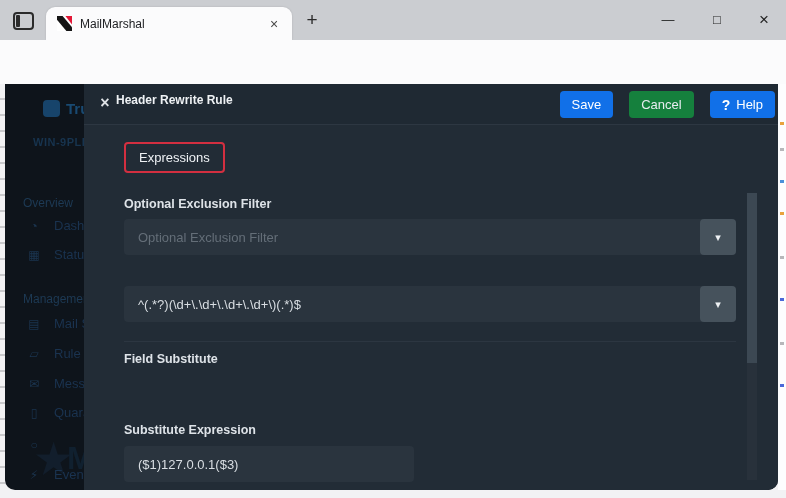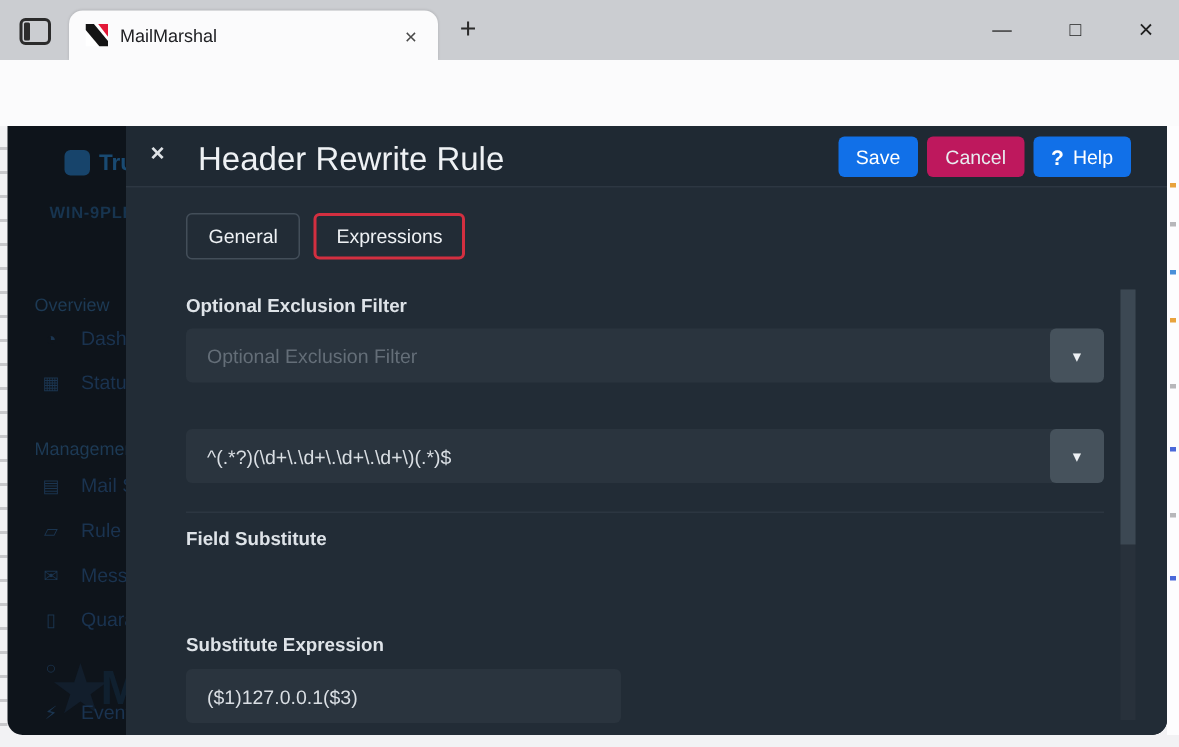--- a/index.html
+++ b/index.html
@@ -53,26 +53,26 @@
   .sb-section{position:absolute;left:18px;font-size:12px;color:#1c3document;color:#1d3a55;white-space:nowrap;}
   .sb-item{position:absolute;left:22px;display:flex;gap:13px;align-items:center;white-space:nowrap;}
   .sb-ico{font-size:12px;color:#1b3550;width:14px;text-align:center;}
   .sb-lbl{font-size:13px;color:#1a3350;}
   .watermark-star{position:absolute;left:28px;top:348px;font-size:46px;color:#121e2c;}
   .watermark-m{position:absolute;left:62px;top:356px;font-size:32px;font-weight:bold;color:#10202f;}
   
   .dialog{position:absolute;left:79px;top:0;width:694px;height:406px;background:#222c36;}
   .dlg-header{position:absolute;left:0;top:0;width:694px;height:40px;background:#1f2933;border-bottom:1px solid #2d3742;}
   .dlg-close{position:absolute;left:11px;top:9px;width:20px;height:20px;font-size:16px;font-weight:bold;line-height:20px;text-align:center;color:#dfe3e7;cursor:pointer;}
-  .dlg-title{position:absolute;left:48px;top:9px;font-size:22px;font-weight:normal;color:#eef1f4;white-space:nowrap;}
-  .dlg-actions{position:absolute;right:24px;top:7px;display:flex;gap:6px;align-items:flex-end;}
+  .dlg-title{position:absolute;left:32px;top:9px;font-size:12px;font-weight:bold;color:#eef1f4;white-space:nowrap;}
+  .dlg-actions{position:absolute;right:3px;top:7px;display:flex;gap:16px;align-items:flex-end;}
   .btn{height:27px;border:none;border-radius:4px;font-size:13px;color:#fff;padding:0 12px;
     font-family:inherit;display:flex;align-items:center;gap:6px;cursor:pointer;}
   .btn-save{background:#1170e8;}
-  .btn-cancel{background:#be185d;color:#e8ecf0;}
+  .btn-cancel{background:#15803d;color:#e8ecf0;}
   .btn-help{background:#1170e8;}
   .btn-help .qmark{font-weight:bold;font-size:14px;}
   
   .dlg-tabs{position:absolute;left:40px;top:58px;display:flex;gap:9px;}
   .tab-btn{height:31px;padding:0 14px;border-radius:4px;border:1px solid #434e59;background:transparent;
     color:#eef1f4;font-size:13px;font-family:inherit;display:flex;align-items:center;cursor:pointer;}
   .tab-btn.active{border:2px solid #d32f40;padding:0 13px;}
   
   .f-label{position:absolute;left:40px;font-size:12.5px;font-weight:bold;color:#dee3e8;white-space:nowrap;}
   .f-input{position:absolute;left:40px;height:36px;background:#2a343e;border:none;border-radius:4px;
@@ -203,21 +203,20 @@
             <button class="btn btn-save">Save</button>
             <button class="btn btn-cancel">Cancel</button>
             <button class="btn btn-help">
                 <span class="qmark">?</span>
                 <span>Help</span>
               </button>
           </div>
         </div>
 
         <div class="dlg-tabs">
-          <button class="tab-btn">General</button>
           <button class="tab-btn active">Expressions</button>
         </div>
 
         <div class="f-label" style="top:113px;">Optional Exclusion Filter</div>
         <input class="f-input w-wide" style="top: 135px;" placeholder="Optional Exclusion Filter">
         <button class="dd-btn" style="left:616px;top:135px;">
             <span>▾</span>
           </button>
 
         <input class="f-input w-wide" style="top: 202px;" value="^(.*?)(\d+\.\d+\.\d+\.\d+\)(.*)$">

